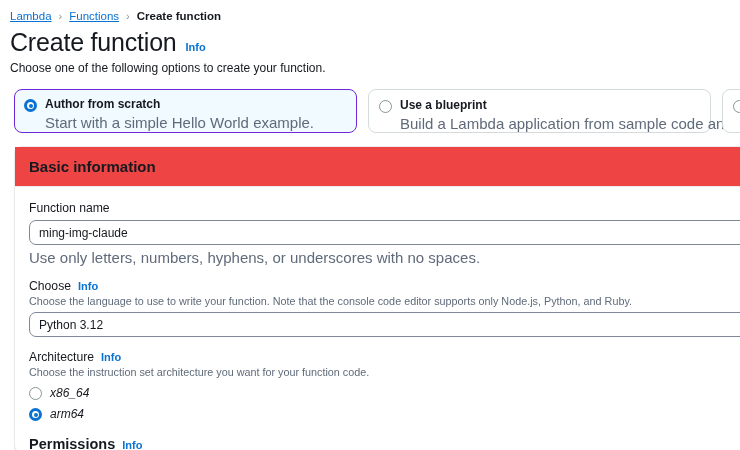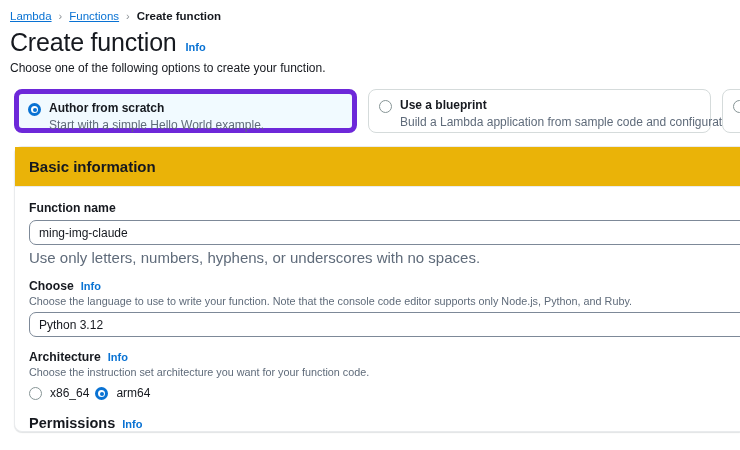--- a/index.html
+++ b/index.html
@@ -44,26 +44,26 @@
     padding: 8px 11px 9px 10px;
     display: flex; align-items: flex-start; gap: 8px;
     cursor: pointer;
     flex: 0 0 auto;
   }
   .card.w1 { width: 343px; }
   .card.w2 { width: 343px; justify-content: flex-end; }
   .card.w3 { width: 343px; }
   .card.selected {
     background: #f1faff;
-    border: 5px solid #6d28d9;
+    border: 1px solid #6d28d9;
     padding: 7px 10px 8px 9px;
   }
   .card-txt { display: flex; flex-direction: column; gap: 3px; min-width: 0; }
   .card-title { font-size: 12px; font-weight: 700; color: #16191f; white-space: nowrap; }
-  .card-desc { font-size: 12px; color: #5f6b7a; white-space: nowrap; }
+  .card-desc { font-size: 15px; color: #5f6b7a; white-space: nowrap; }
 
   
   .radio {
     width: 13px; height: 13px; border-radius: 50%;
     border: 1.6px solid #879596; background: #fff;
     flex: 0 0 13px; margin-top: 2px; position: relative;
   }
   .radio.on { border: 3.2px solid #0972d3; background: #fff; }
   .radio.on::after {
     content: ""; position: absolute; inset: 0;
@@ -77,28 +77,28 @@
     width: 726px;
     background: #ffffff;
     border: 1px solid #e9ebed;
     border-radius: 8px 0 0 8px;
     border-right: none;
     box-shadow: 0 1px 1px rgba(0,28,36,.12);
   }
   .panel-head {
     padding: 11px 0 11px 14px;
     border-bottom: 1px solid #e9ebed;
-    background: #eab308;
+    background: #ef4444;
   }
   .panel-head h2 { font-size: 15px; font-weight: 700; color: #16191f; }
   .panel-body { padding: 14px 0 0 14px; }
 
   .field { margin-bottom: 13px; }
   .label-row { display: flex; align-items: baseline; gap: 7px; }
-  .flabel { font-size: 12.2px; font-weight: 700; color: #16191f; }
+  .flabel { font-size: 12.2px; font-weight: 400; color: #16191f; }
   .fdesc { font-size: 10.8px; color: #5f6b7a; margin-top: 2px; white-space: nowrap; }
   .fhint { font-size: 15px; color: #5f6b7a; margin-top: 4px; }
 
   .textbox {
     margin-top: 5px;
     height: 25px;
     width: 714px;
     border: 1px solid #7d8998;
     border-radius: 7px 0 0 7px;
     background: #fff;
@@ -113,21 +113,21 @@
     width: 714px;
     border: 1px solid #7d8998;
     border-radius: 7px 0 0 7px;
     background: #fff;
     display: flex; align-items: center;
     padding-left: 9px;
     font-size: 12px; color: #16191f;
     cursor: pointer;
   }
 
-  .radio-group { margin-top: 7px; display: flex; flex-direction: row; gap: 6px; }
+  .radio-group { margin-top: 7px; display: flex; flex-direction: column; gap: 6px; font-style: italic; }
   .radio-item { display: flex; align-items: center; gap: 8px; cursor: pointer; }
   .radio-item .rlbl { font-size: 12px; color: #16191f; }
 
   .perm-block { margin-top: 15px; }
   .perm-title { font-size: 14.5px; font-weight: 700; color: #16191f; }
 </style>
 </head>
 <body>
 
 <div class="page">

